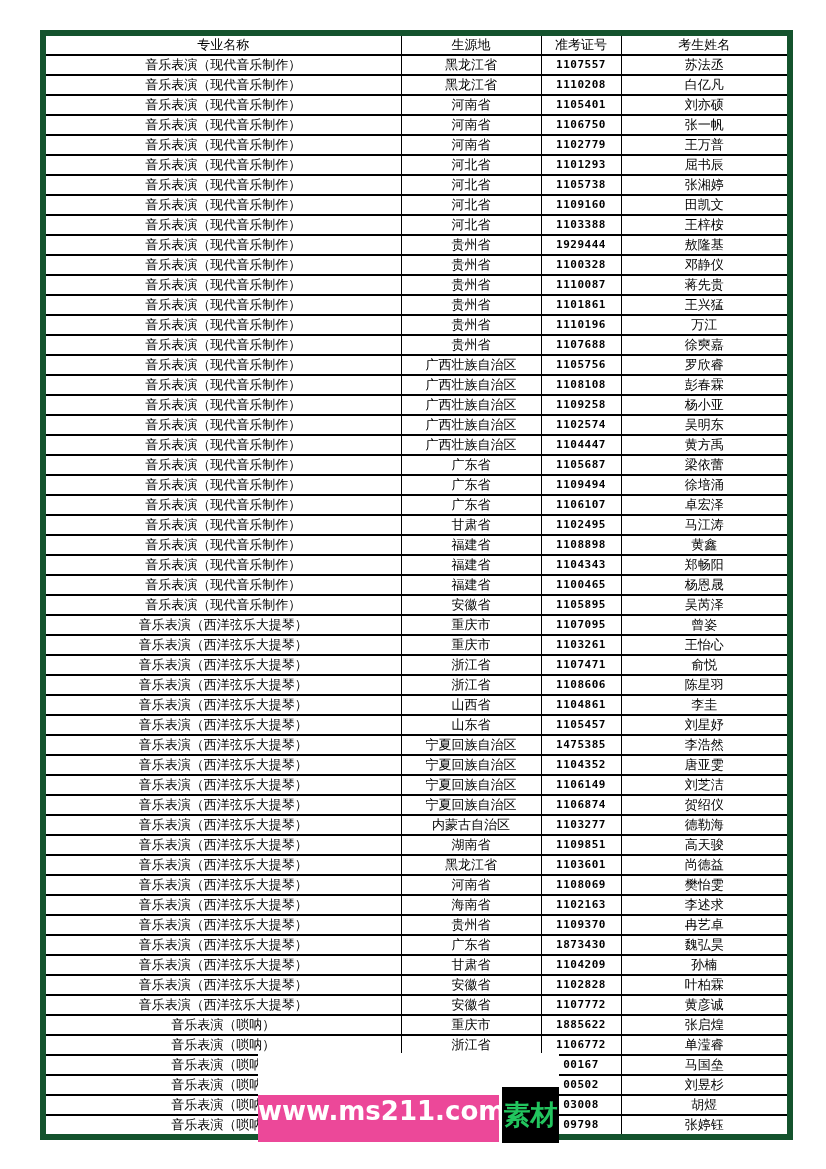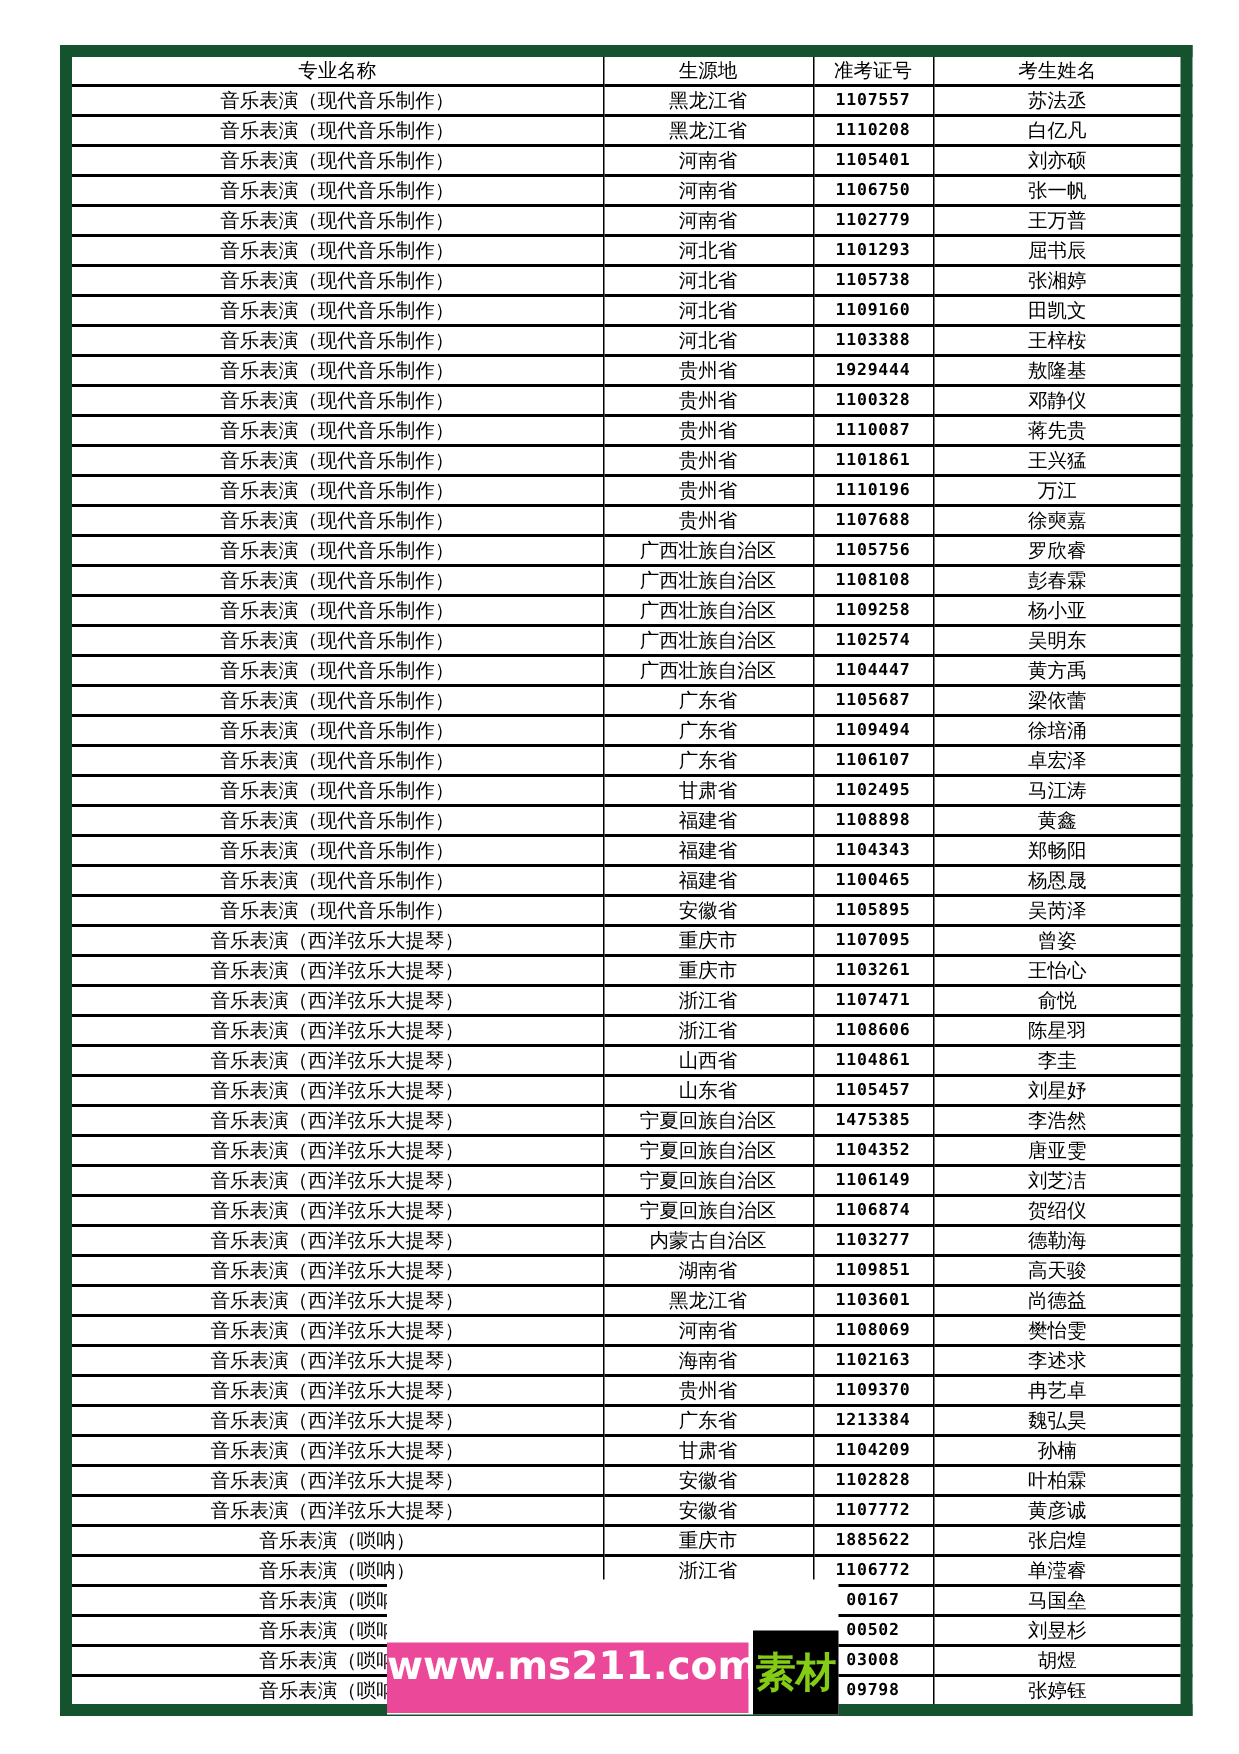--- a/index.html
+++ b/index.html
@@ -12,21 +12,21 @@
     overflow:hidden;
   }
   .sheet { position:absolute; inset:0; }
 
   table.roster {
     position:absolute;
     left:40px; top:30px;
     width:747px;
     border-collapse:collapse;
     table-layout:fixed;
-    border:8px solid #14532d;
+    border:6px solid #14532d;
   }
   table.roster th, table.roster td {
     border-left:1px solid #000;
     border-right:1px solid #000;
     border-top:2px solid #000;
     border-bottom:2px solid #000;
     height:18px;
     padding:0 2px;
     text-align:center;
     vertical-align:middle;
@@ -61,21 +61,21 @@
     font-size:26px;
     line-height:33px;
     text-align:center;
     white-space:nowrap;
   }
   .wm-box {
     position:absolute;
     left:244px; top:34px;
     width:57px; height:56px;
     background:#000;
-    color:#84cc16;
+    color:#22c55e;
     font-family:"Liberation Serif", serif;
     font-weight:bold;
     font-size:27px;
     display:flex;
     align-items:center;
     justify-content:center;
     white-space:nowrap;
   }
 </style>
 </head>
@@ -359,21 +359,21 @@
         </tr>
         <tr>
           <td>音乐表演（西洋弦乐大提琴）</td>
           <td>贵州省</td>
           <td class="num">1109370</td>
           <td>冉艺卓</td>
         </tr>
         <tr>
           <td>音乐表演（西洋弦乐大提琴）</td>
           <td>广东省</td>
-          <td class="num">1213384</td>
+          <td class="num">1873430</td>
           <td>魏弘昊</td>
         </tr>
         <tr>
           <td>音乐表演（西洋弦乐大提琴）</td>
           <td>甘肃省</td>
           <td class="num">1104209</td>
           <td>孙楠</td>
         </tr>
         <tr>
           <td>音乐表演（西洋弦乐大提琴）</td>

